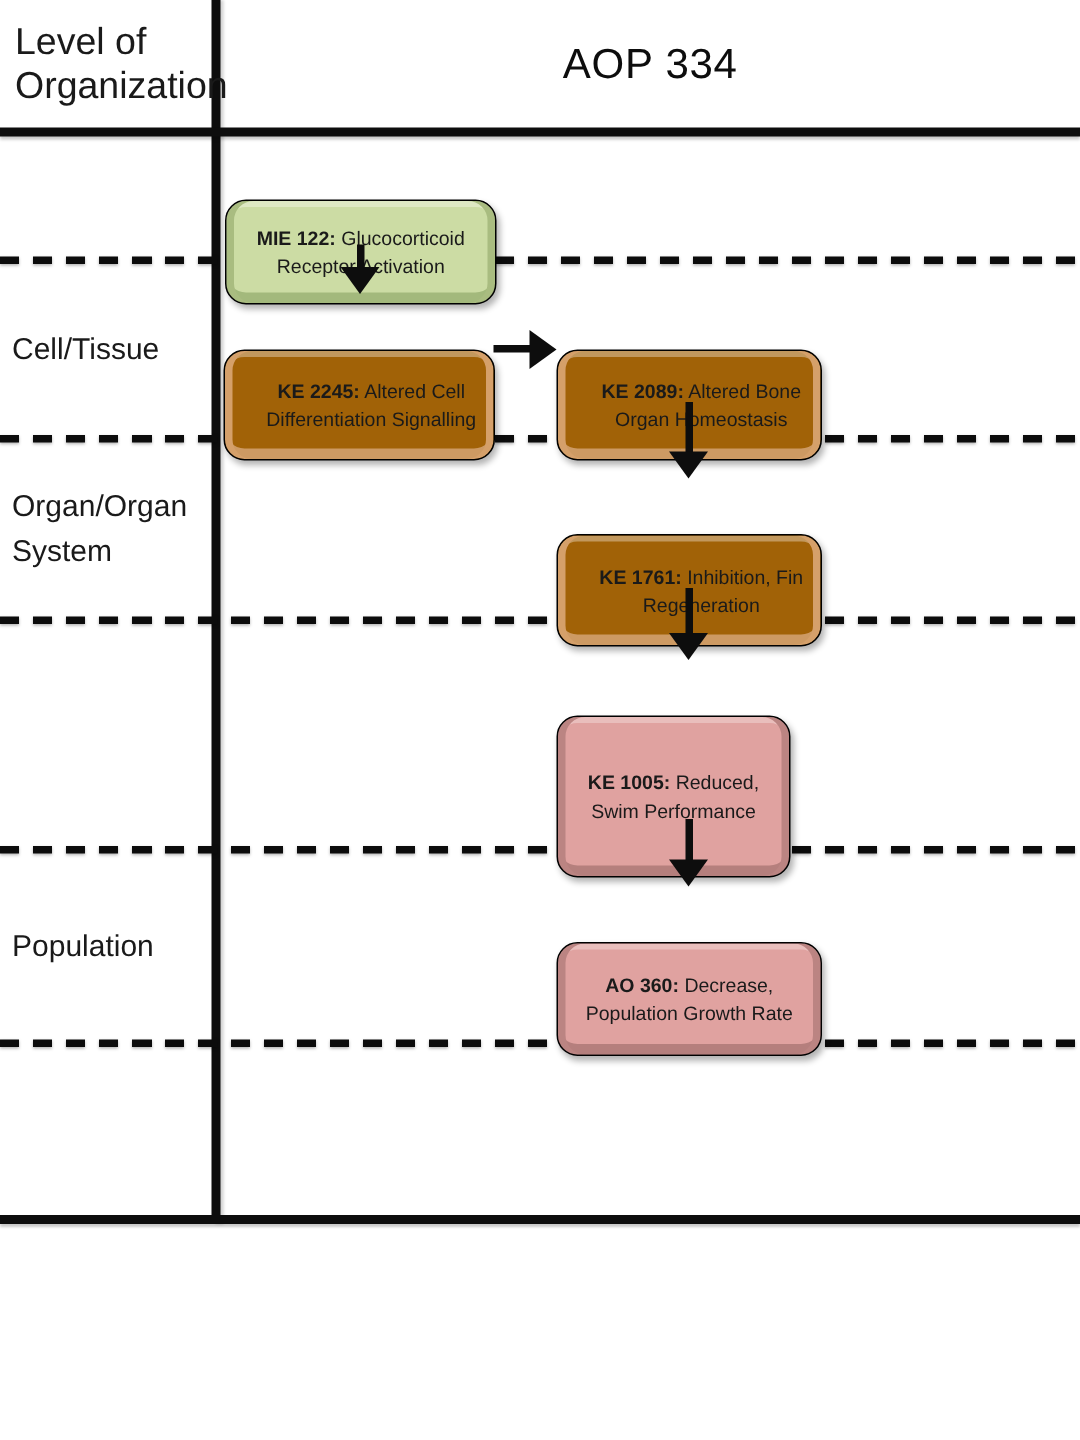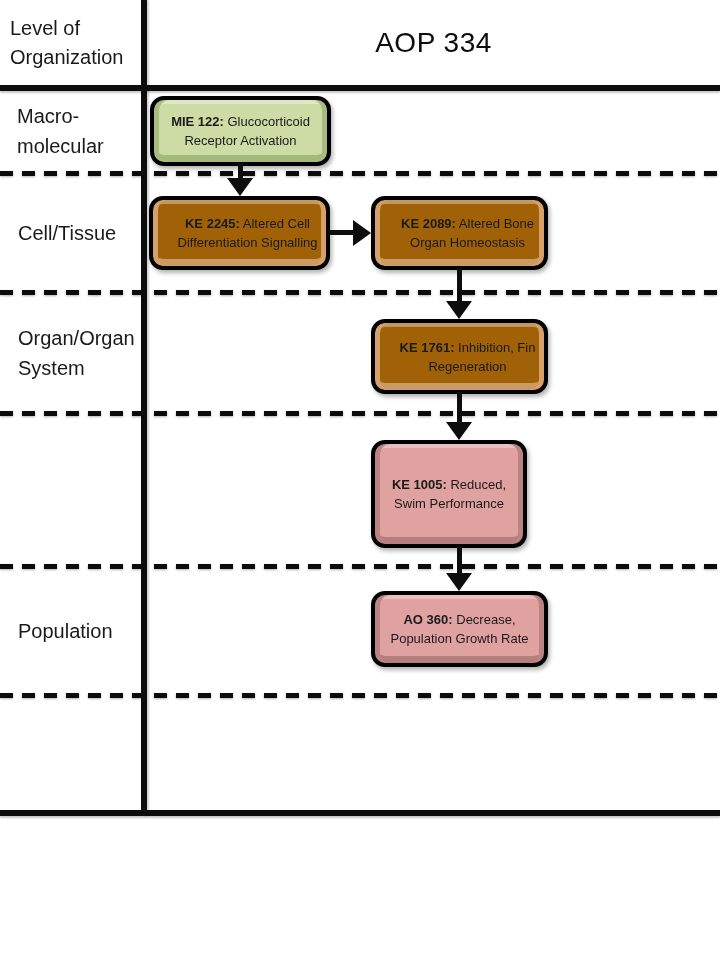--- a/index.html
+++ b/index.html
@@ -22,42 +22,43 @@
   .dash-h {
     position:absolute; left:0; width:720px; height:5px;
     background:repeating-linear-gradient(to right, #0c0c0c 0 13px, transparent 13px 22px);
     filter:drop-shadow(0 1.5px 1px rgba(0,0,0,0.30));
   }
 
   
   .col-header {
     position:absolute; left:0; top:0; width:138px; height:85px;
     display:flex; flex-direction:column; justify-content:center;
-    padding-left:10px; font-size:20px; line-height:29px; white-space:pre-line;
+    padding-left:10px; font-size:25px; line-height:29px; white-space:pre-line;
   }
   .level-label {
     position:absolute; left:0; width:136px;
     display:flex; flex-direction:column; justify-content:center;
-    padding-left:18px; font-size:20px; line-height:30px; white-space:pre-line;
+    padding-left:8px; font-size:20px; line-height:30px; white-space:pre-line;
   }
 
   
   .diagram-title {
     position:absolute; left:147px; top:0; width:573px; height:85px;
     display:flex; align-items:center; justify-content:center;
     font-size:28px; letter-spacing:0.5px; color:#0d0d0d;
   }
 
   
   .node {
-    position:absolute; border:4px solid #000000; border-radius:14px;
+    position:absolute; border:1px solid #000000; border-radius:14px;
     display:flex; align-items:center; 
     text-align:center; padding:4px 7px;
     font-size:13px; line-height:19px;
     box-shadow:2px 3px 4px rgba(0,0,0,0.30);
+    margin-top:37px;
   }
   .node .inner { width:100%; }
   .node b { font-weight:bold; }
   .node-mie {
     background:#ccdca4;
     box-shadow:inset 5px 0 0 #a9bc80, inset -5px 0 0 #a9bc80,
                inset 0 -7px 0 #a3b97c, inset 0 4px 0 rgba(255,255,255,0.35),
                2px 3px 4px rgba(0,0,0,0.30);
   }
   .node-ke {
@@ -99,22 +100,20 @@
   <div class="dash-h" style="top:171px;"></div>
   <div class="dash-h" style="top:290px;"></div>
   <div class="dash-h" style="top:411px;"></div>
   <div class="dash-h" style="top:564px;"></div>
   <div class="dash-h" style="top:693px;"></div>
 
   <div class="col-header">Level of
 Organization</div>
   <div class="diagram-title">AOP 334</div>
 
-  <div class="level-label" style="top:91px;height:80px;padding-left:17px;">Macro-
-molecular</div>
   <div class="level-label" style="top:176px;height:114px;">Cell/Tissue</div>
   <div class="level-label" style="top:295px;height:116px;">Organ/Organ
 System</div>
   <div class="level-label" style="top:569px;height:124px;">Population</div>
 
   <div class="node node-mie" style="left:150px;top:96px;width:181px;height:70px;">
     <div class="inner"><b>MIE 122:</b> <span>Glucocorticoid Receptor Activation</span></div>
   </div>
 
   <div class="node node-ke" style="left:149px;top:196px;width:181px;height:74px;">

